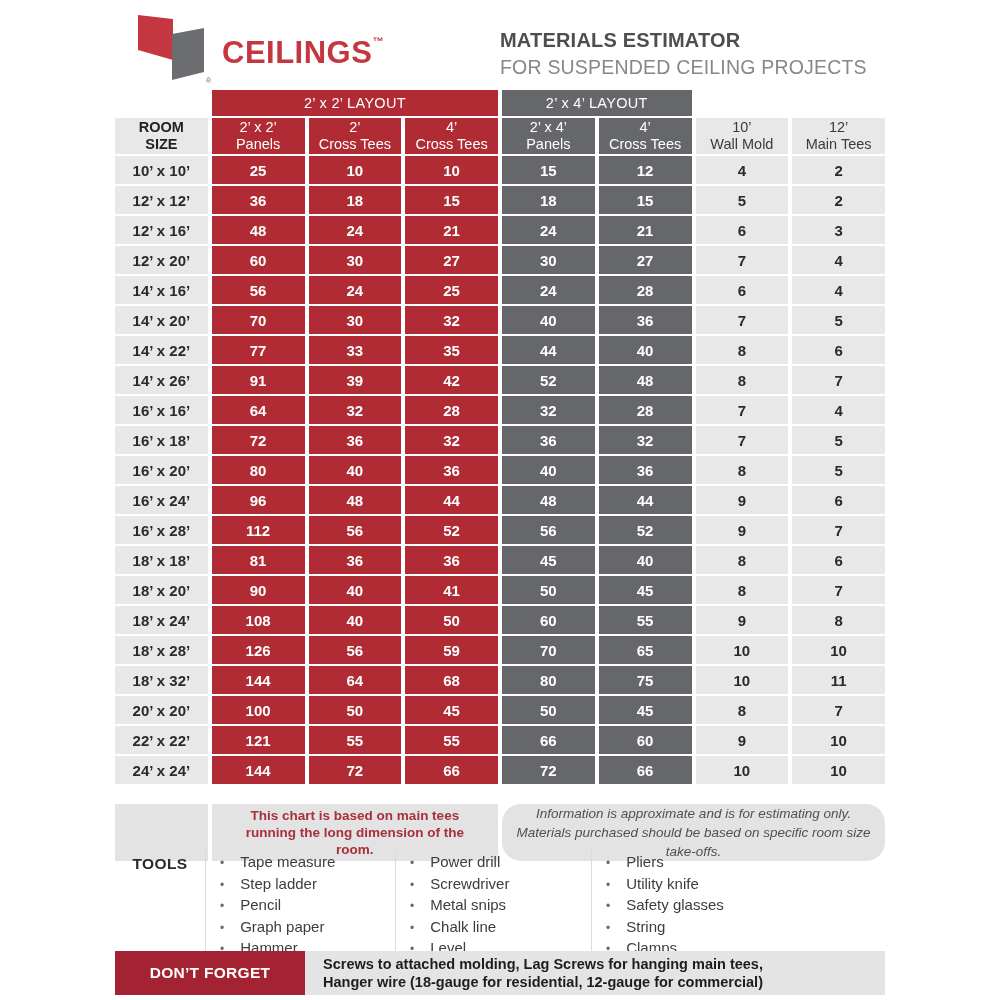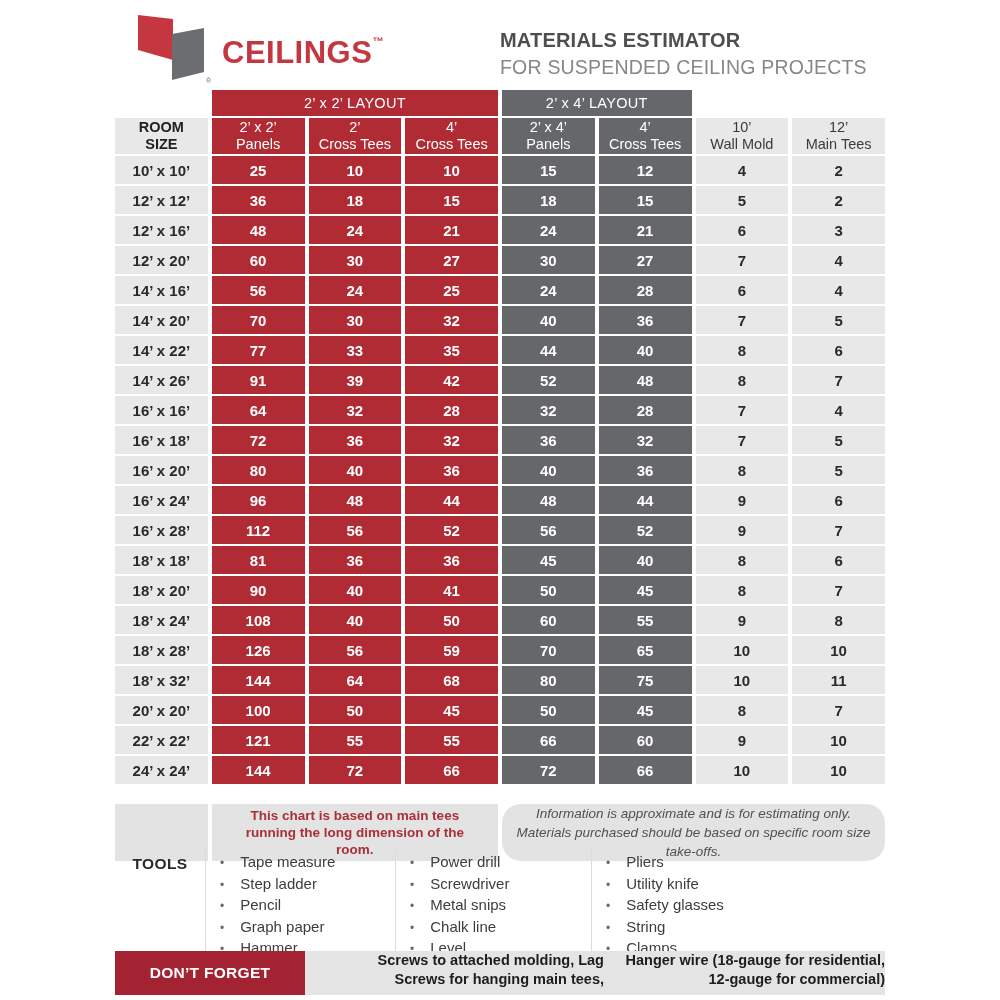--- a/index.html
+++ b/index.html
@@ -43,22 +43,22 @@
   .tools-label{font-weight:bold;font-size:15.5px;color:#2a2a2a;padding-top:8px;text-align:center;
                letter-spacing:.4px;}
   .tool-col{border-left:1px solid #dcdcdc;padding:5px 0 0 14px;}
   .tool-item{font-size:15px;color:#3d3d3f;line-height:19.5px;display:flex;align-items:baseline;}
   .bullet{color:#6a6a6a;margin-right:16px;font-size:12px;}
 
   
   .df{position:absolute;left:115px;top:951px;width:770px;height:44px;display:flex;}
   .df-badge{width:190px;background:#a32332;color:#fff;font-weight:bold;font-size:15.5px;
             display:flex;align-items:center;justify-content:center;letter-spacing:.3px;}
-  .df-text{flex:1;background:#e4e4e4;display:flex;flex-direction:row;justify-content:center;
-           padding-left:18px;font-weight:bold;font-size:14.5px;color:#1d1d1f;line-height:18.5px;text-align:right;}
+  .df-text{flex:1;background:#e4e4e4;display:flex;flex-direction:column;justify-content:center;
+           padding-left:18px;font-weight:bold;font-size:14.5px;color:#1d1d1f;line-height:18.5px;}
 </style>
 </head>
 <body>
 
 <div class="page">
 
   <div class="brand">
     <svg class="logo-mark" width="80" height="74" viewBox="0 0 80 74">
       <polygon points="5,3 40,7 40,48 5,38" fill="#c53740"></polygon>
       <polygon points="39,22 71,16 71,60 39,68" fill="#6c6d70"></polygon>

